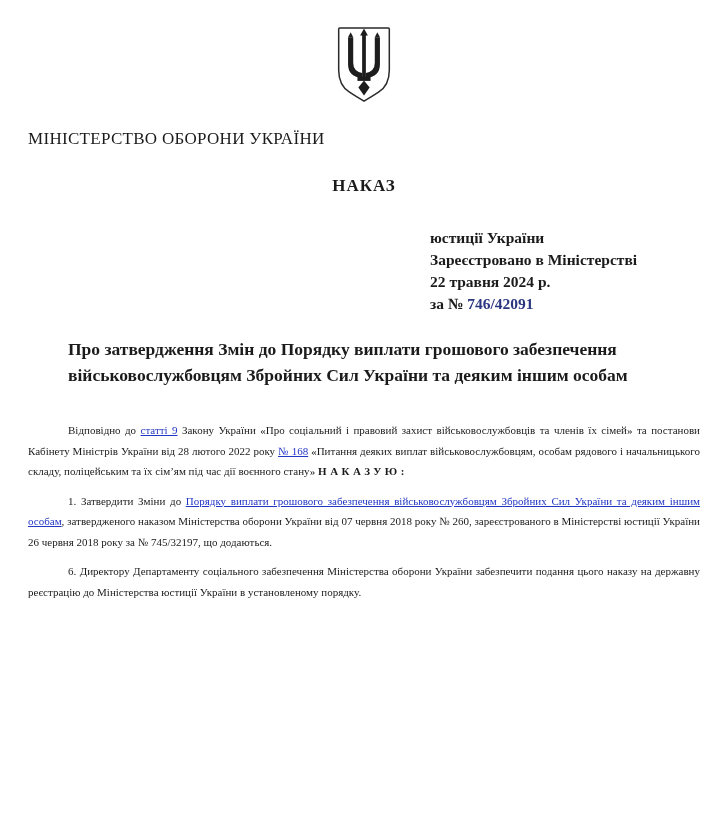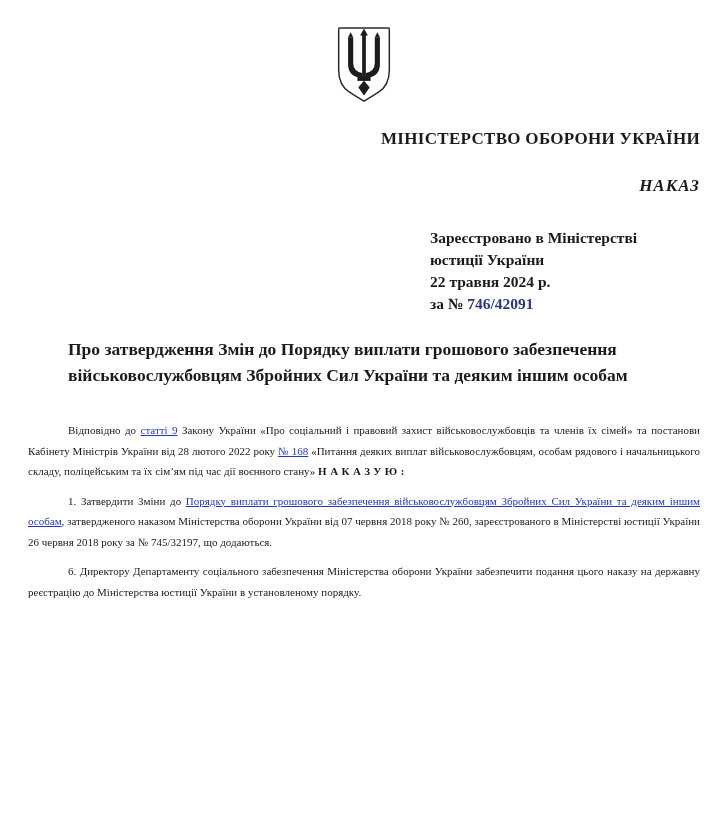--- a/index.html
+++ b/index.html
@@ -16,32 +16,31 @@
     overflow: hidden;
   }
   .emblem {
     display: block;
     width: 60px;
     height: 79px;
     margin: 25px auto 0;
   }
   .ministry {
     margin-top: 25px;
-    text-align: right;
-    font-weight: bold;
+    text-align: left;
+    font-weight: normal;
     font-size: 17px;
     letter-spacing: 0.3px;
   }
   .doc-type {
     margin-top: 27px;
-    text-align: right;
+    text-align: center;
     font-weight: bold;
     font-size: 17px;
     letter-spacing: 1px;
-    font-style: italic;
   }
   .date-line {
     margin-top: 25px;
     text-align: center;
     font-weight: bold;
     font-size: 15.5px;
   }
   .date-line .order-number { margin-left: 12px; }
   .reg-block {
     margin-top: 31px;
@@ -109,22 +108,22 @@
       <path d="M32 59 l6 7.5 -6 8.5 -6 -8.5 z"></path>
     </g>
   </svg>
 
   <div class="ministry">МІНІСТЕРСТВО ОБОРОНИ УКРАЇНИ</div>
 
   <div class="doc-type">НАКАЗ</div>
 
 
   <div class="reg-block">
+    <div>юстиції України</div>
     <div>Зареєстровано в Міністерстві</div>
-    <div>юстиції України</div>
     <div>22 травня 2024 р.</div>
     <div><span>за № </span><a class="reg-number">746/42091</a></div>
   </div>
 
   <div class="title">Про затвердження Змін до Порядку виплати грошового забезпечення військовослужбовцям Збройних Сил України та деяким іншим особам</div>
 
   <div class="body-text">
     <p><span>Відповідно до </span><a class="doc-link">статті 9</a><span> Закону України «Про соціальний і правовий захист військовослужбовців та членів їх сімей» та постанови Кабінету Міністрів України від 28 лютого 2022 року </span><a class="doc-link">№ 168</a><span> «Питання деяких виплат військовослужбовцям, особам рядового і начальницького складу, поліцейським та їх сім’ям під час дії воєнного стану» </span><span class="decree-word">НАКАЗУЮ:</span></p>
 
     <p><span>1. Затвердити Зміни до </span><a class="doc-link">Порядку виплати грошового забезпечення військовослужбовцям Збройних Сил України та деяким іншим особам</a><span>, затвердженого наказом Міністерства оборони України від 07 червня 2018 року № 260, зареєстрованого в Міністерстві юстиції України 26 червня 2018 року за № 745/32197, що додаються.</span></p>

